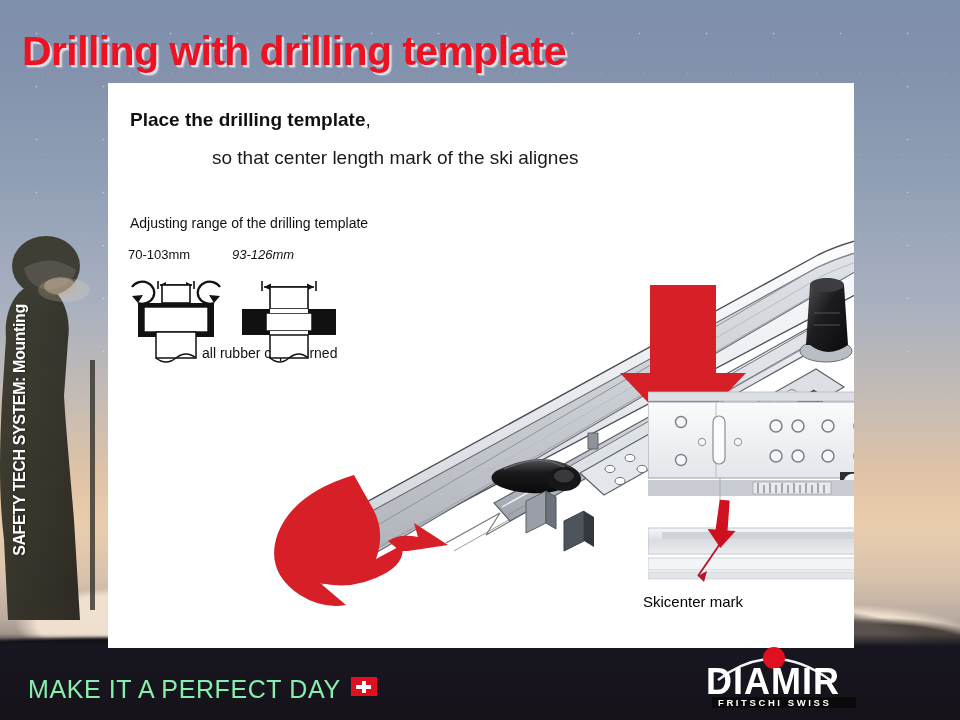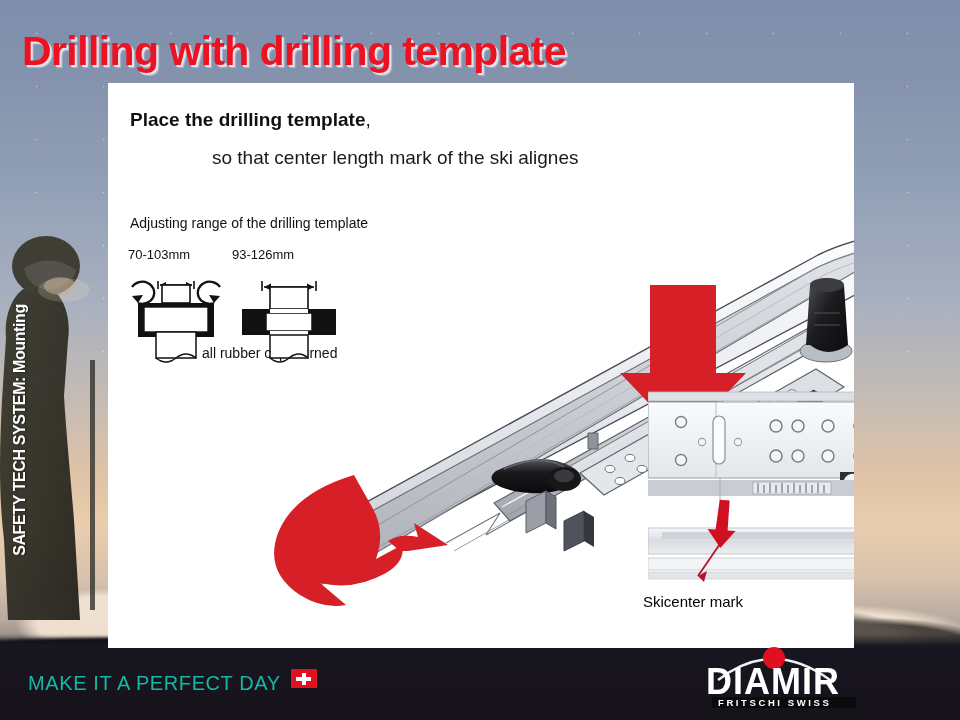--- a/index.html
+++ b/index.html
@@ -132,40 +132,40 @@
   .adj-title{
     position:absolute;left:22px;top:132px;
     font-size:14px;font-weight:normal;color:#111;white-space:nowrap;
   }
   .dim-left{
     position:absolute;left:20px;top:164px;
     font-size:13px;color:#111;white-space:nowrap;
   }
   .dim-right{
     position:absolute;left:124px;top:164px;
-    font-size:13px;color:#111;white-space:nowrap;
+    font-size:13px;color:#111;white-space:nowrap;font-style:italic;
   }
   .caps-note{
     position:absolute;left:94px;top:262px;
     font-size:14px;color:#111;white-space:nowrap;
   }
 
   .skicenter-label{
     position:absolute;left:535px;top:510px;
     font-size:15px;color:#000000;white-space:nowrap;
   }
 
   .cap-diagram{position:absolute;left:10px;top:180px;}
   .ski-art{position:absolute;left:150px;top:90px;}
   .inset-art{position:absolute;left:540px;top:305px;}
 
   
   .footer-tag{
-    position:absolute;left:28px;bottom:25px;
-    font-size:20px;color:#14b8a6;letter-spacing:.6px;
+    position:absolute;left:28px;bottom:16px;
+    font-size:25px;color:#86efac;letter-spacing:.6px;
     white-space:nowrap;font-weight:normal;
   }
   .swissflag{
     display:inline-block;width:26px;height:19px;background:#e01020;
     position:relative;vertical-align:2px;margin-left:10px;
   }
   .swissflag:before,.swissflag:after{
     content:"";position:absolute;background:#fff;
   }
   .swissflag:before{left:11px;top:3.5px;width:4px;height:12px;}

